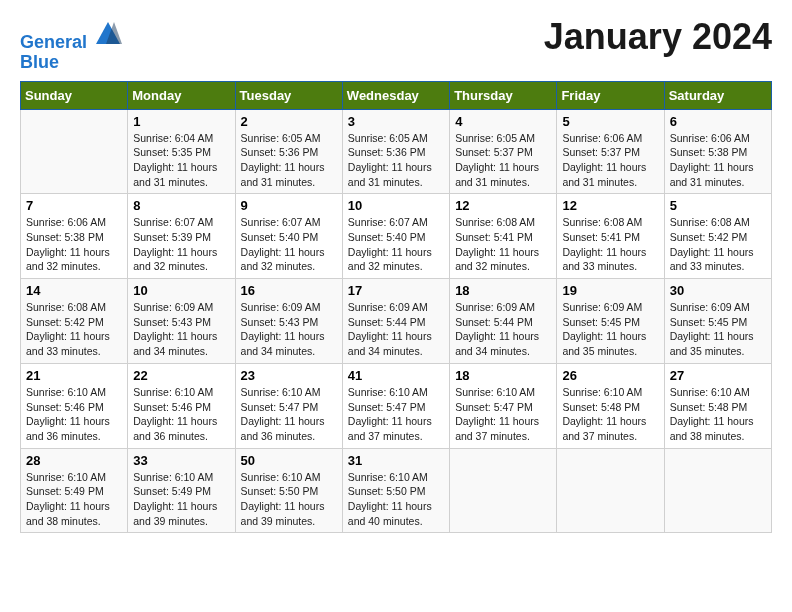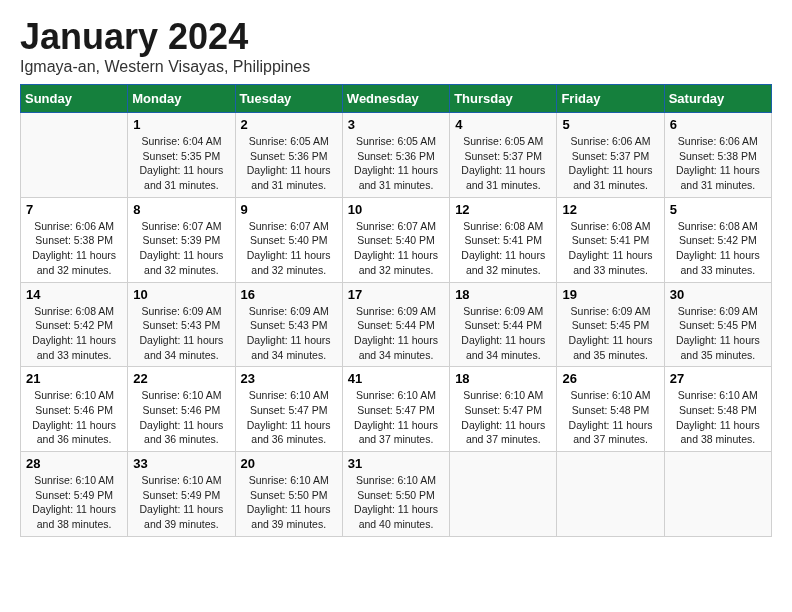--- a/index.html
+++ b/index.html
@@ -29,39 +29,39 @@
     }
     .logo-text span {
       color: #2176cc;
     }
     .logo-icon {
       width: 28px;
       height: 28px;
       margin-left: 2px;
     }
     .title-area {
-      text-align: left;
+      text-align: center;
     }
     .month-title {
       font-size: 36px;
       font-weight: bold;
       color: #1a1a1a;
     }
     .location-title {
       font-size: 16px;
       color: #333;
       font-weight: normal;
     }
     table {
       width: 100%;
       border-collapse: collapse;
       font-size: 11px;
     }
     thead tr th {
-      background-color: #15803d;
+      background-color: #4d7c0f;
       color: #fff;
       padding: 6px 4px;
       text-align: left;
       font-size: 13px;
       font-weight: bold;
       border: 1px solid #1a5fa8;
     }
     tbody tr td {
       border: 1px solid #d0d0d0;
       vertical-align: top;
@@ -75,33 +75,45 @@
     .day-num {
       font-weight: bold;
       font-size: 13px;
       display: block;
       margin-bottom: 2px;
     }
     .day-info {
       color: #222;
       line-height: 1.4;
       font-size: 10.5px;
-      text-align: center;
     }
     td.empty {
       background: #f5f5f5;
     }
   </style>
 </head>
 <body>
 
 <div class="header-area">
+  <div class="logo">
+    <div>
+      <div style="display:flex;align-items:center;">
+        <div class="logo-text">
+          <span>General</span>
+          <svg class="logo-icon" viewBox="0 0 28 28">
+            <polygon points="14,2 26,24 2,24" fill="#2176cc"></polygon>
+            <polygon points="20,2 28,24 12,24" fill="#1a3a5c" opacity="0.5"></polygon>
+          </svg>
+        </div>
+      </div>
+      <div class="logo-text" style="color:#2176cc;font-size:18px;">Blue</div>
+    </div>
+  </div>
   <div class="title-area">
     <div class="month-title">January 2024</div>
-    <div class="location-title">Igmaya-an, Western Visayas, Philippines</div>
   </div>
 </div>
 
 <table>
   <thead>
     <tr>
     <th>Sunday</th>
         <th>Monday</th>
         <th>Tuesday</th>
         <th>Wednesday</th>
@@ -318,21 +330,21 @@
 and 38 minutes.</div>
         </td>
         <td>
           <span class="day-num">33</span>
           <div class="day-info" style="white-space: pre-line;">Sunrise: 6:10 AM
 Sunset: 5:49 PM
 Daylight: 11 hours
 and 39 minutes.</div>
         </td>
         <td>
-          <span class="day-num">20</span>
+          <span class="day-num">50</span>
           <div class="day-info" style="white-space: pre-line;">Sunrise: 6:10 AM
 Sunset: 5:50 PM
 Daylight: 11 hours
 and 39 minutes.</div>
         </td>
         <td>
           <span class="day-num">31</span>
           <div class="day-info" style="white-space: pre-line;">Sunrise: 6:10 AM
 Sunset: 5:50 PM
 Daylight: 11 hours

